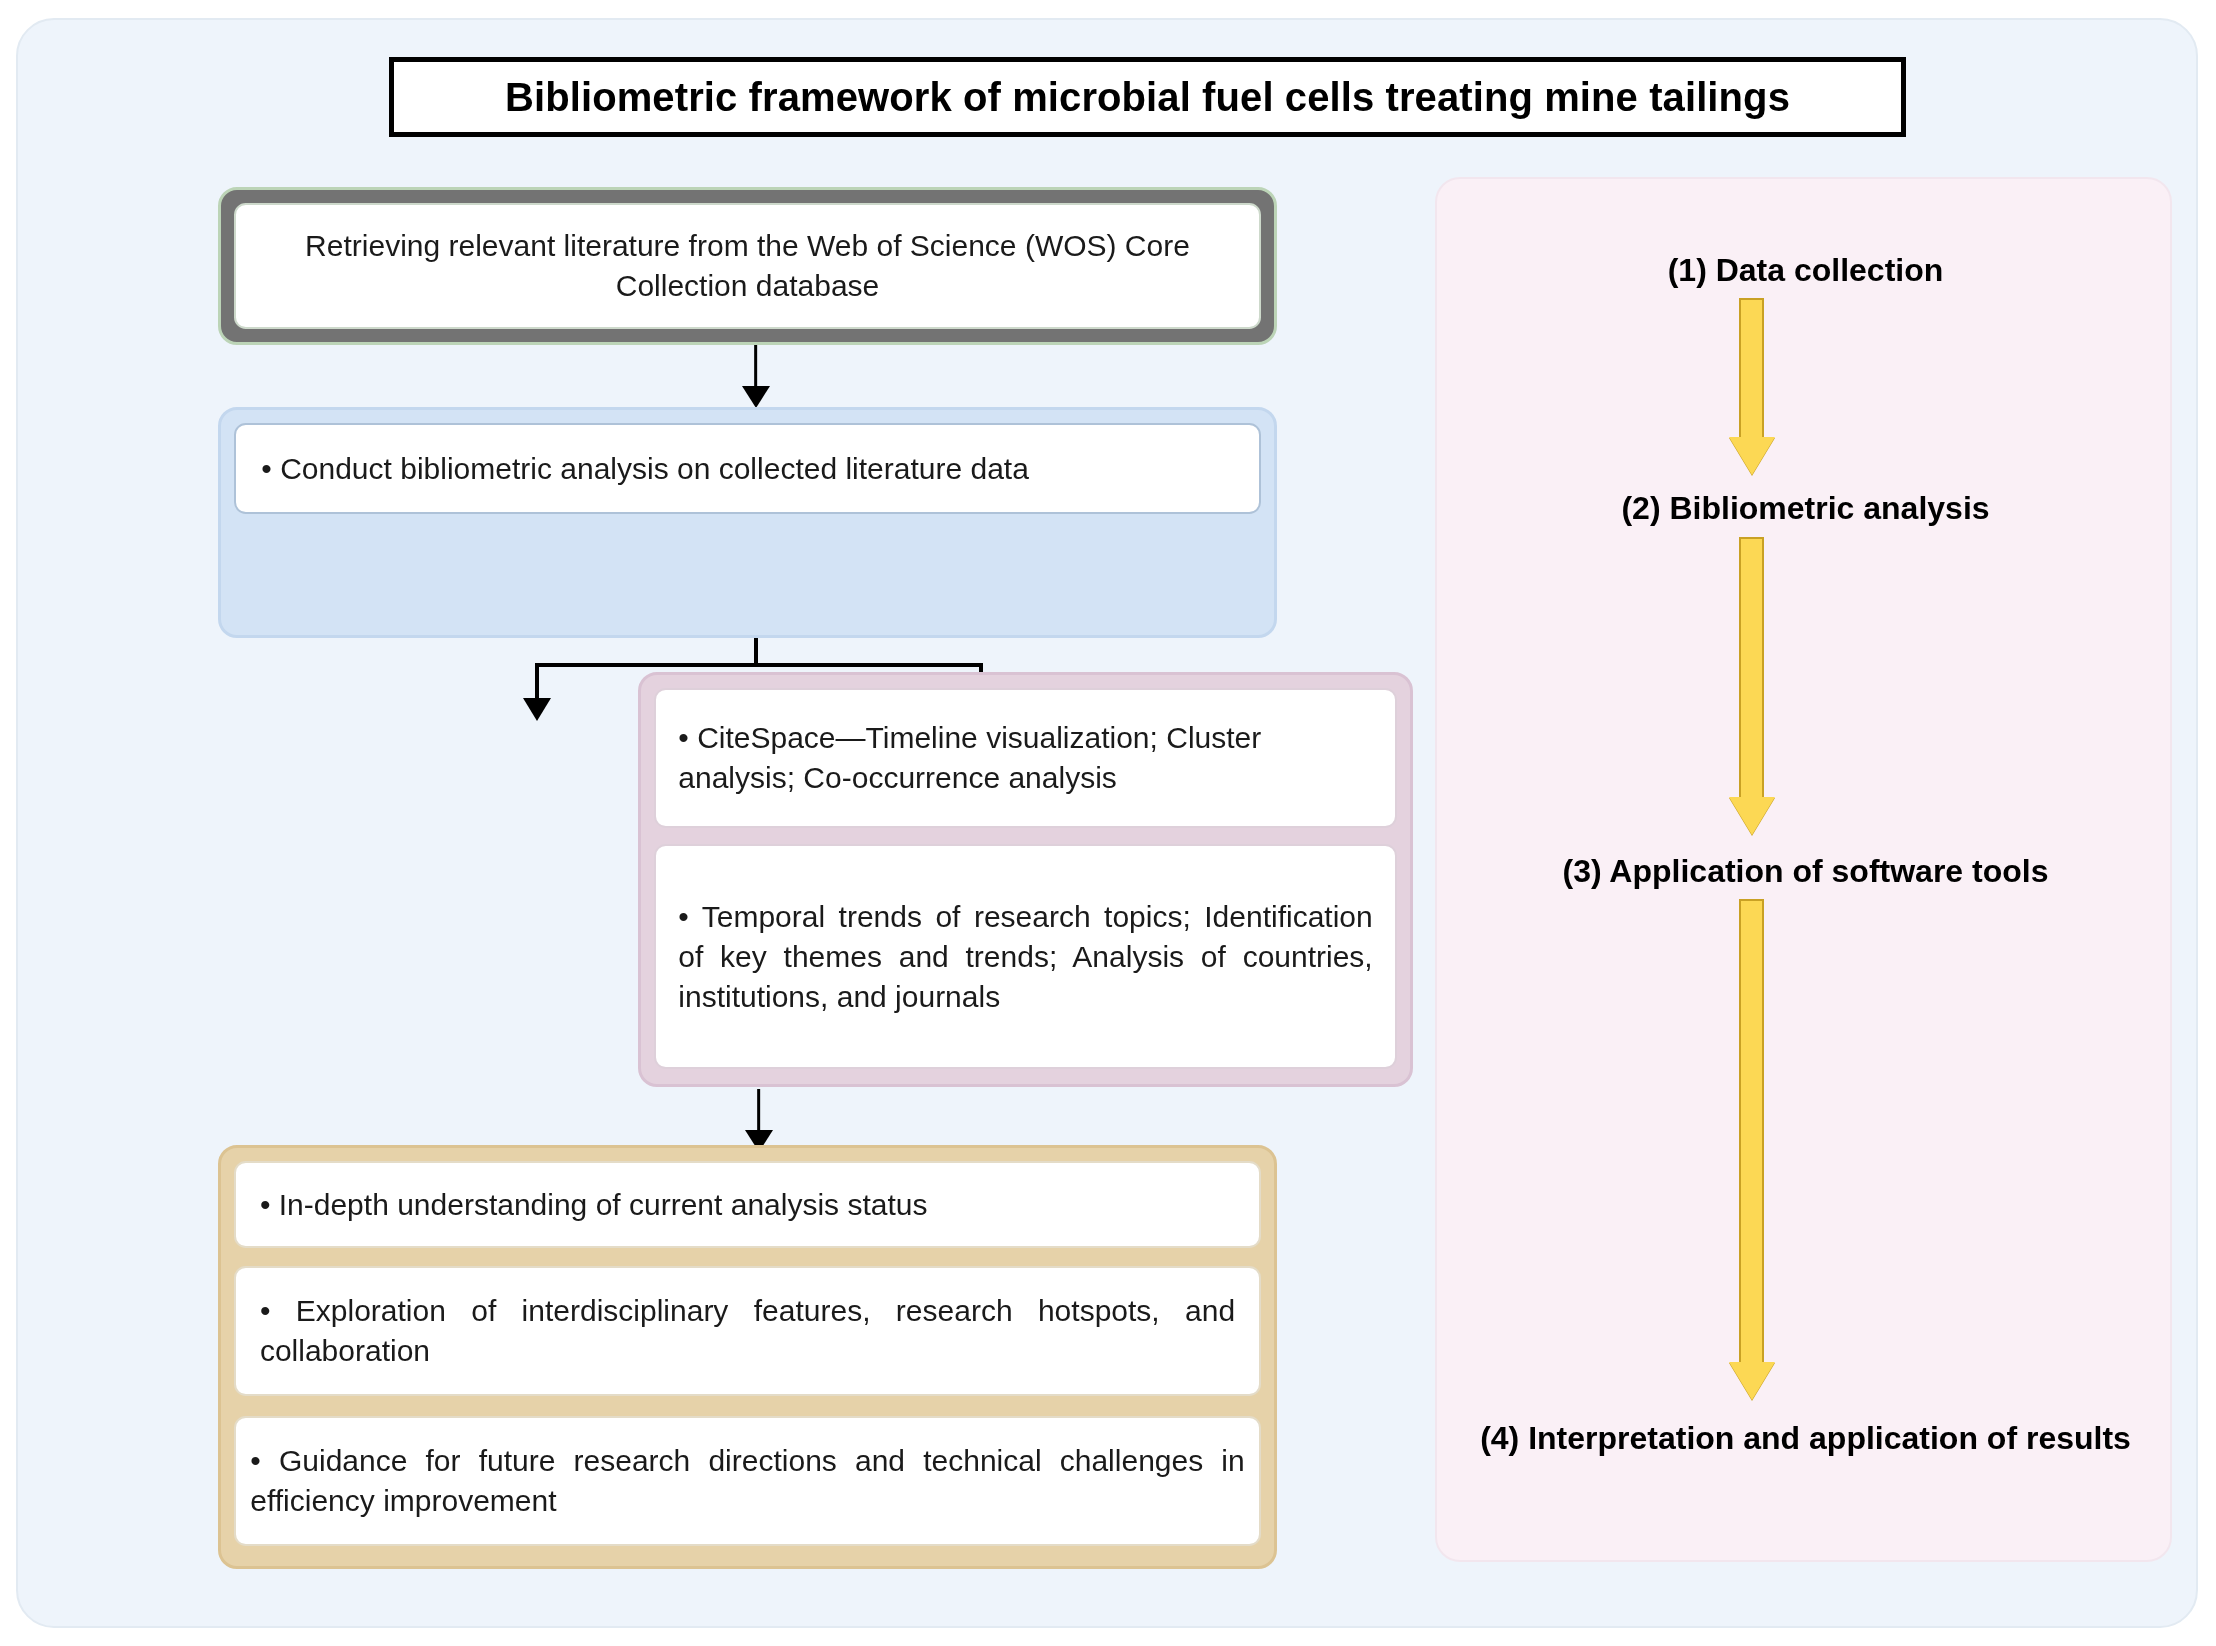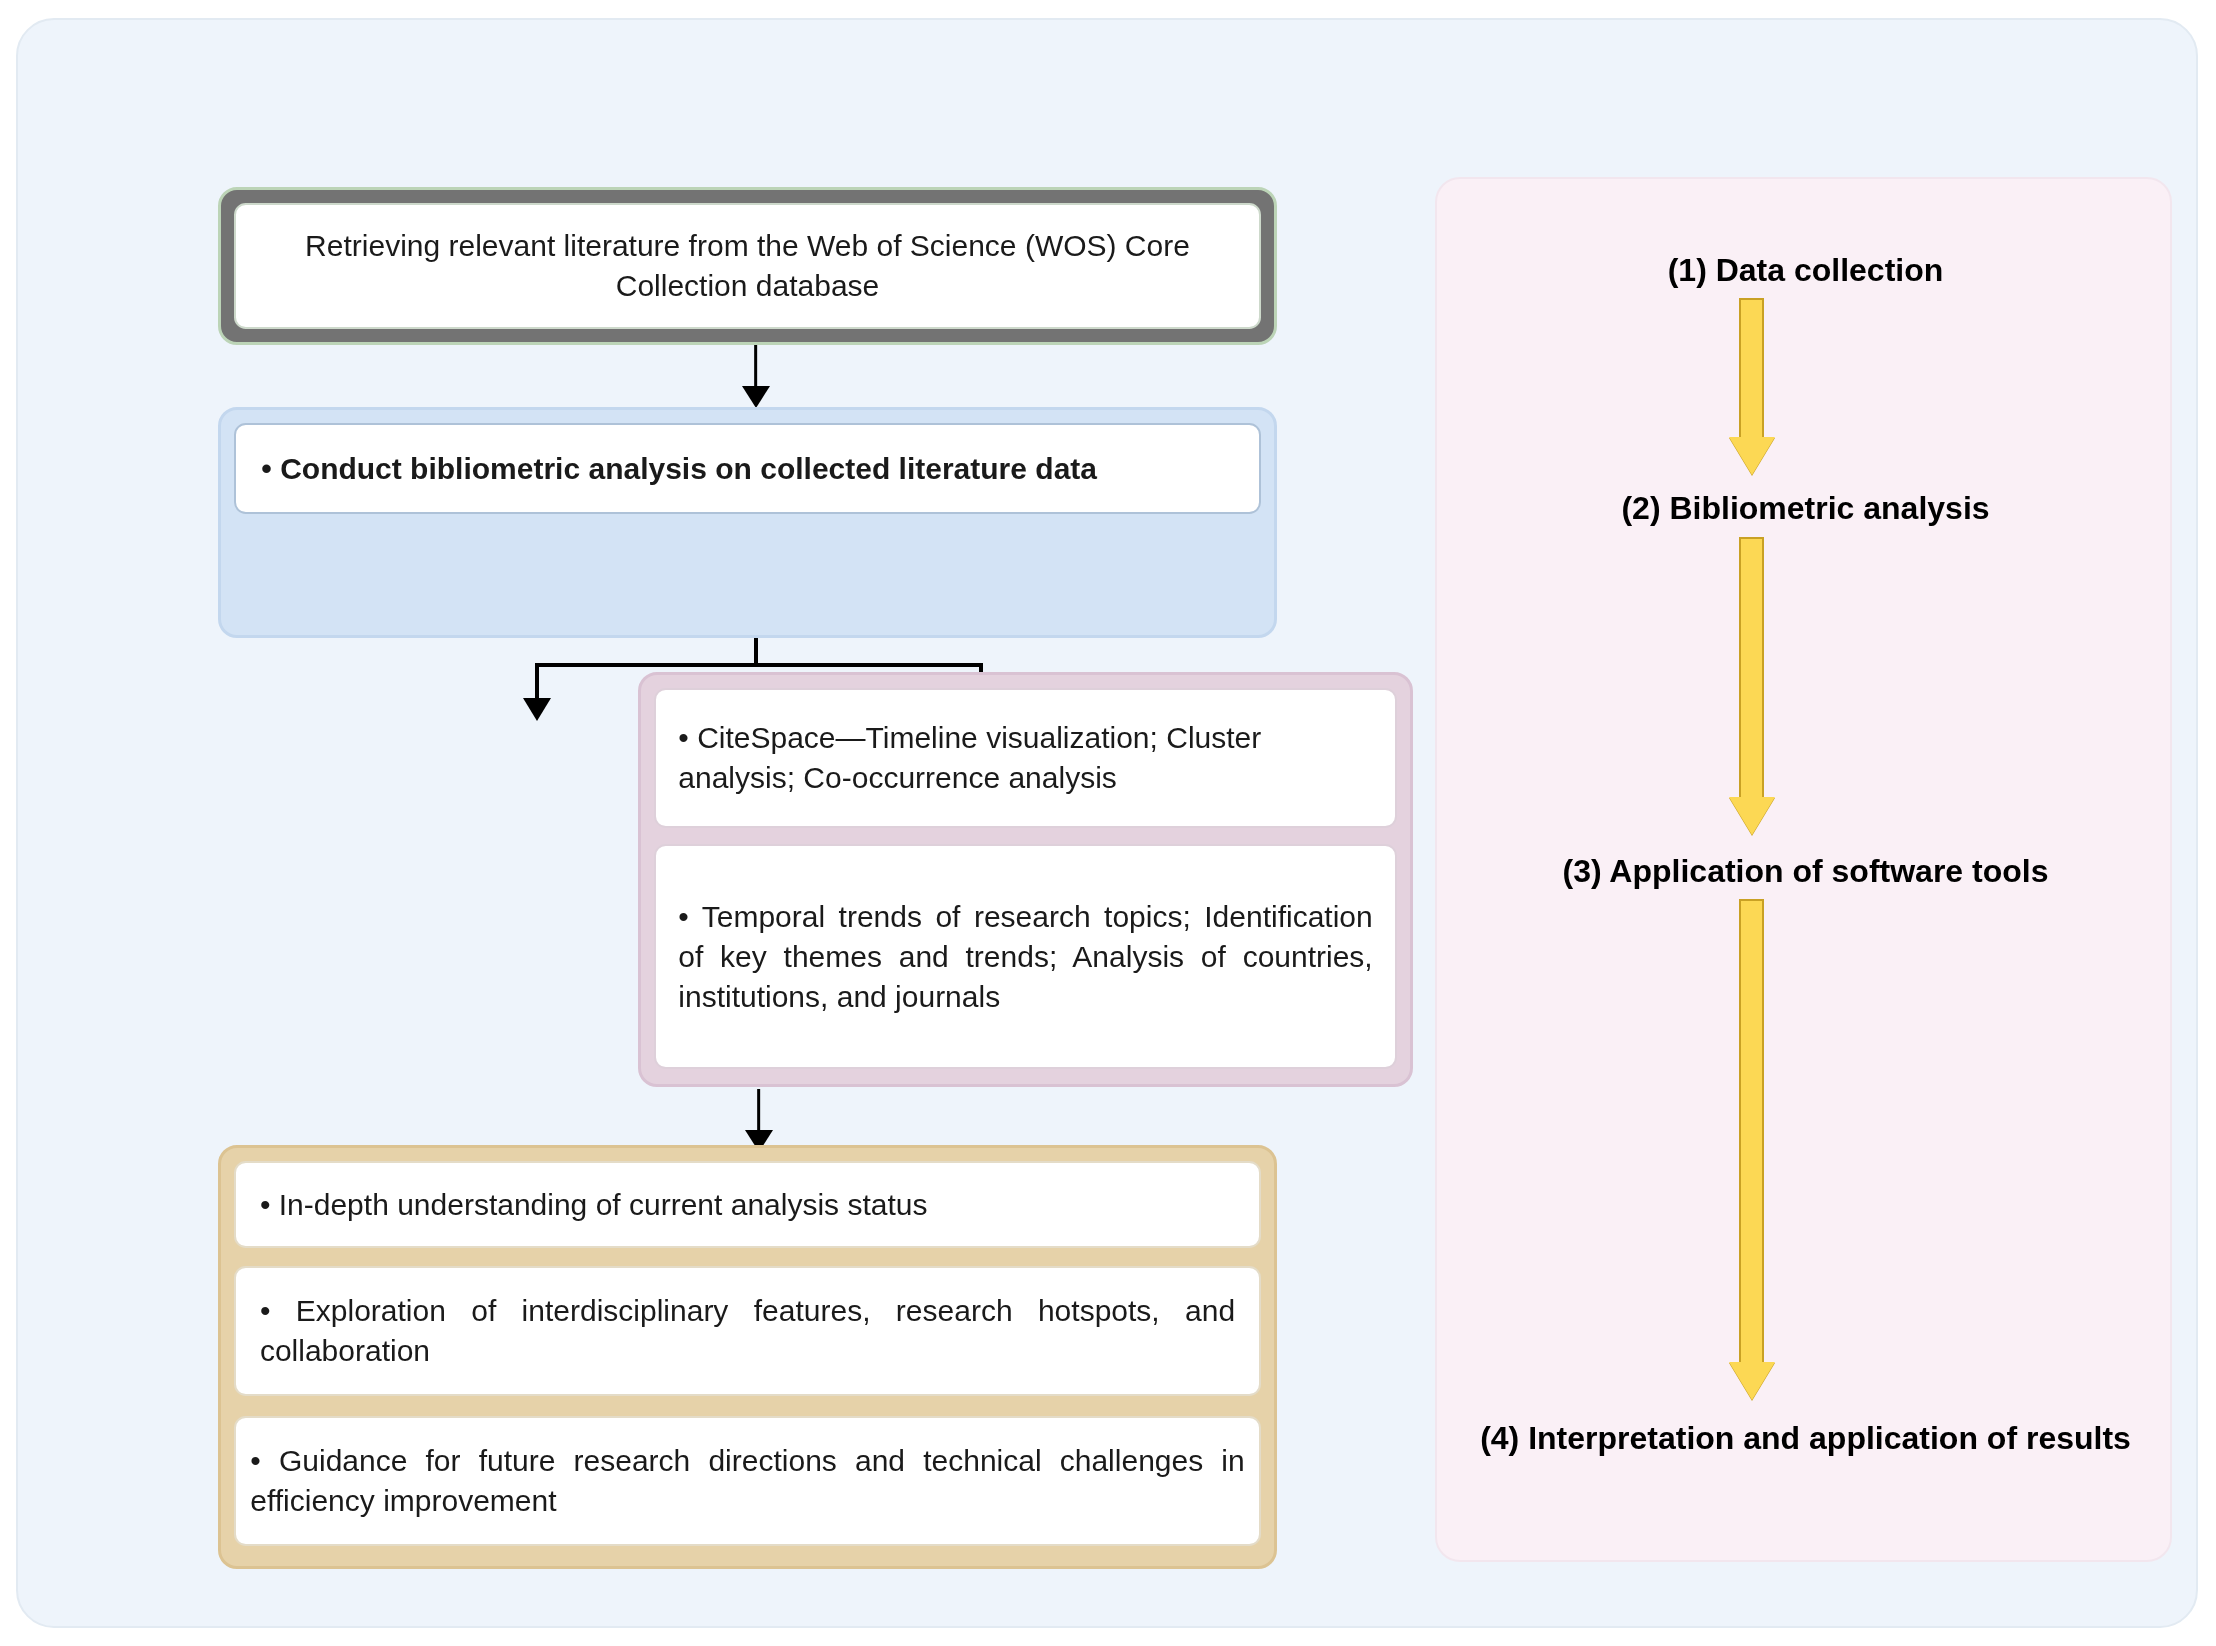--- a/index.html
+++ b/index.html
@@ -205,34 +205,37 @@
     filter: drop-shadow(0 1.5px 0 #c9a124);
   }
 </style>
 </head>
 <body>
 
 <div id="page">
 
   <div id="outer-frame"></div>
 
+  <div id="title-banner">
+    <span id="title-text">Bibliometric framework of microbial fuel cells treating mine tailings</span>
+  </div>
 
   <div class="group green" style="left:218px; top:187px; width:1059px; height:158px;">
     <div class="card green-card" style="width:100%; height:100%; padding:13.3px 29.5px;">
       <div class="card-text center">Retrieving relevant literature from the Web of Science (WOS) Core Collection database</div>
     </div>
   </div>
 
   <div class="v-arrow" style="left:741px; top:345px; width:29.5px; height:63px;">
     <div class="stem" style="height:43px;"></div>
     <div class="head"></div>
   </div>
 
   <div class="group blue" style="left:218px; top:407px; width:1059px; height:231px;">
-    <div class="card blue-card" style="width:100%; height:91px; padding:0 25px;font-weight:bold;">
+    <div class="card blue-card" style="width:100%; height:91px; padding:0 25px;">
       <div class="card-text">• Conduct bibliometric analysis on collected literature data</div>
     </div>
   </div>
 
   <div id="branch">
     <div class="b-stem"></div>
     <div class="b-bar"></div>
     <div class="b-down-left"></div>
     <div class="b-down-right"></div>
     <div class="b-head left"></div>

